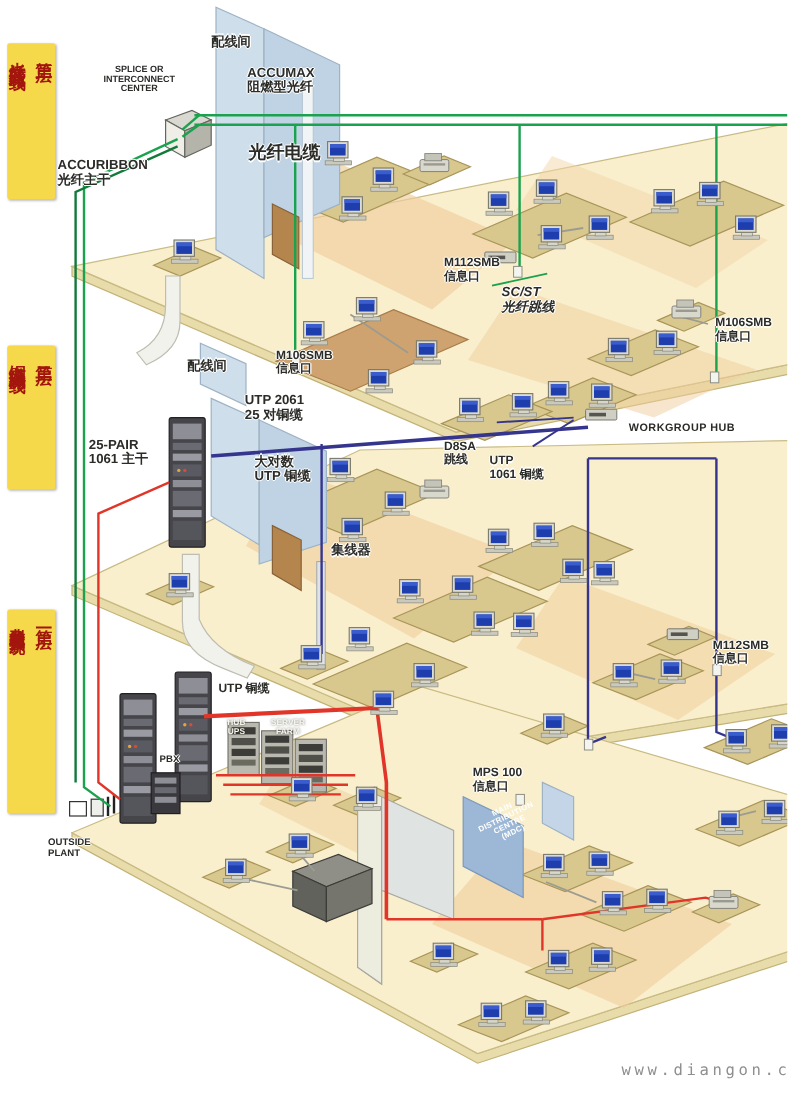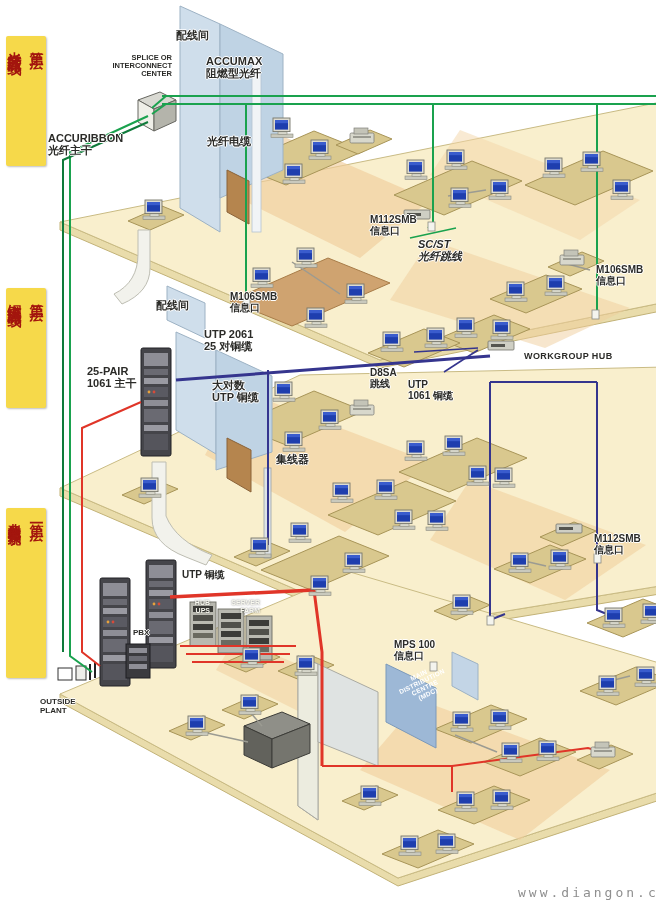--- a/index.html
+++ b/index.html
@@ -1,21 +1,21 @@
 <!DOCTYPE html>
 <html><head>
 <meta charset="utf-8">
 <style>
   html,body{margin:0;padding:0;background:#fff;}
   .canvas{position:relative;width:656px;height:915px;background:#ffffff;overflow:hidden;
           font-family:"Liberation Sans","DejaVu Sans",sans-serif;}
   .canvas svg{position:absolute;left:0;top:0;}
   .lbl{position:absolute;white-space:pre-line;color:#2b2b28;font-weight:bold;line-height:1.08;
        text-shadow:1px 0 0 #fff,-1px 0 0 #fff,0 1px 0 #fff,0 -1px 0 #fff;}
-  .lbl.center{text-align:right;}
+  .lbl.center{text-align:center;}
   .lbl.white{color:#f7f7ee;text-shadow:0 0 2px rgba(0,0,0,.55);}
   .lbl.mdc{color:#ffffff;text-shadow:none;transform:rotate(-26deg);transform-origin:0 0;
            text-align:center;letter-spacing:.3px;}
   .lbl.watermark{color:#8f8f8f;font-weight:normal;font-family:"DejaVu Sans Mono",monospace;
                  letter-spacing:3px;text-shadow:none;}
   .ybox{position:absolute;width:40px;background:#f6d94a;border-radius:2px;
         box-shadow:1px 1px 2px rgba(0,0,0,.25);}
   .vcol{position:absolute;top:5px;writing-mode:vertical-rl;text-orientation:upright;
         font-weight:bold;color:#a3160e;font-size:14px;letter-spacing:2px;line-height:1;}
   .vcol-l{left:2px;} .vcol-r{right:2px;}
@@ -329,34 +329,34 @@
 </div>
 
 <div class="lbl" style="left:176px;top:30px;font-size:11px;">配线间</div>
 <div class="lbl center" style="left:60px;top:54px;width:112px;font-size:7.5px;font-weight:bold;">SPLICE OR
 INTERCONNECT
 CENTER</div>
 <div class="lbl" style="left:48px;top:92px;font-size:11px;margin-top:41px;">ACCURIBBON
 光纤主干</div>
 <div class="lbl" style="left:206px;top:56px;font-size:11px;">ACCUMAX
 阻燃型光纤</div>
-<div class="lbl" style="left:207px;top:136px;font-size:11px;">光纤电缆</div>
+<div class="lbl" style="left:207px;top:120px;font-size:15px;">光纤电缆</div>
 <div class="lbl" style="left:370px;top:215px;font-size:10px;">M112SMB
 信息口</div>
 <div class="lbl" style="left:418px;top:239px;font-size:11px;font-style:italic;">SC/ST
 光纤跳线</div>
 <div class="lbl" style="left:596px;top:265px;font-size:10px;">M106SMB
 信息口</div>
 <div class="lbl" style="left:230px;top:292px;font-size:10px;">M106SMB
 信息口</div>
 
 <div class="lbl" style="left:156px;top:300px;font-size:11px;">配线间</div>
 <div class="lbl" style="left:204px;top:329px;font-size:11px;">UTP 2061
 25 对铜缆</div>
-<div class="lbl" style="left:74px;top:366px;font-size:11px;margin-left:13px;">25-PAIR
+<div class="lbl" style="left:74px;top:366px;font-size:11px;">25-PAIR
 1061 主干</div>
 <div class="lbl" style="left:212px;top:380px;font-size:11px;">大对数
 UTP 铜缆</div>
 <div class="lbl" style="left:370px;top:368px;font-size:10px;">D8SA
 跳线</div>
 <div class="lbl" style="left:408px;top:380px;font-size:10px;">UTP
 1061 铜缆</div>
 <div class="lbl" style="left:524px;top:352px;font-size:9px;letter-spacing:.4px;">WORKGROUP HUB</div>
 <div class="lbl" style="left:276px;top:454px;font-size:11px;text-align:right;">集线器</div>
 <div class="lbl" style="left:594px;top:534px;font-size:10px;">M112SMB

